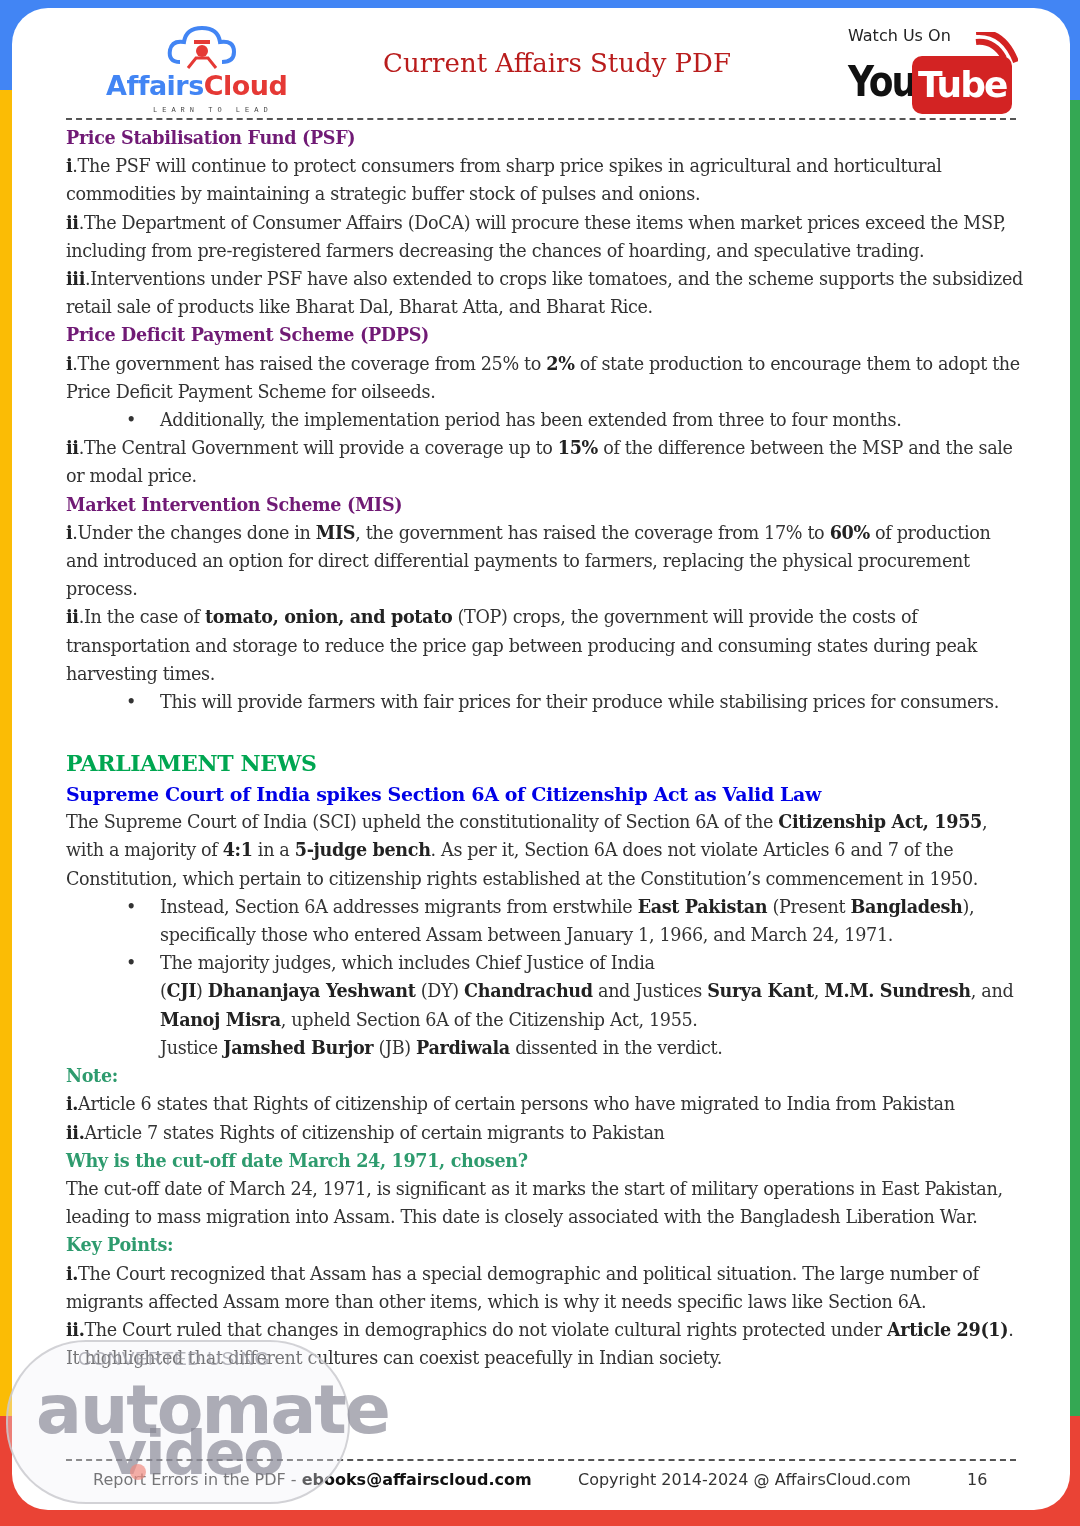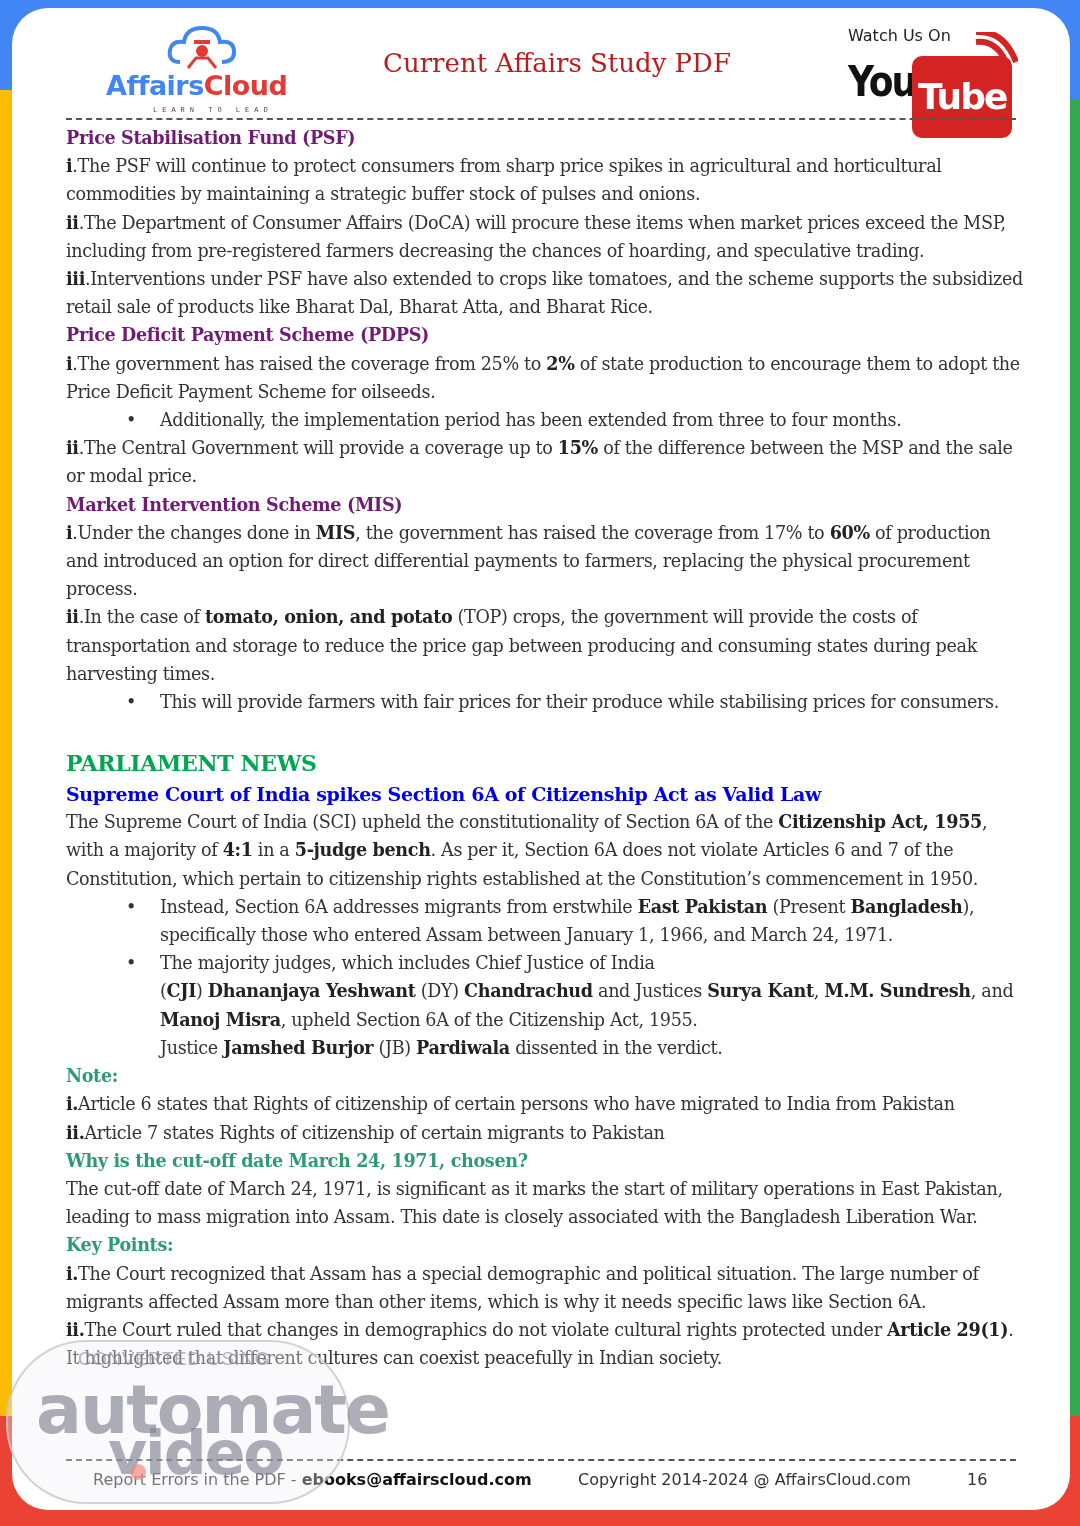--- a/index.html
+++ b/index.html
@@ -22,21 +22,21 @@
   .logo { position: absolute; left: 94px; top: 16px; width: 200px; height: 90px; }
   .logo-cloud { position: absolute; left: 60px; top: 0; }
   .logo-text { position: absolute; left: 0; top: 46px; font-family: "DejaVu Sans", sans-serif; font-weight: bold; font-size: 27px; letter-spacing: -0.5px; }
   .logo-text .a { color: #4285f4; }
   .logo-text .c { color: #e53935; }
   .logo-tag { position: absolute; left: 30px; top: 82px; font-family: Liberation Mono, monospace; font-size: 7px; letter-spacing: 5px; color: #444; margin-left: 17px; }
   .doc-title { position: absolute; left: 371px; top: 40px; font-family: "DejaVu Serif", serif; font-size: 26px; color: #b91c1c; }
   .yt { position: absolute; left: 806px; top: 18px; width: 170px; height: 86px; margin-left: 30px; }
   .yt-watch { position: absolute; left: 0; top: 0; font-family: "DejaVu Sans", sans-serif; font-size: 16px; color: #222; }
   .yt-you { position: absolute; left: 0; top: 30px; font-family: "DejaVu Sans", sans-serif; font-weight: bold; font-size: 36px; color: #111; letter-spacing: -2px; transform: scaleY(1.2); transform-origin: top left; }
-  .yt-tube { position: absolute; left: 64px; top: 30px; background: #d32323; color: #fff; border-radius: 10px; padding: 16px 6px; font-family: "DejaVu Sans", sans-serif; font-weight: bold; font-size: 36px; letter-spacing: -2px; height: 50px; line-height: 50px; }
+  .yt-tube { position: absolute; left: 64px; top: 30px; background: #d32323; color: #fff; border-radius: 10px; padding: 4px 6px; font-family: "DejaVu Sans", sans-serif; font-weight: bold; font-size: 36px; letter-spacing: -2px; height: 50px; line-height: 50px; }
   .yt-signal { position: absolute; left: 122px; top: 6px; }
   .dashes { position: absolute; left: 54px; width: 950px; height: 0; border-top: 2px dashed #555; }
   .dashes.top { top: 110px; }
   .dashes.bottom { top: 1451px; }
   
   .content {
     position: absolute; left: 54px; top: 116px; width: 960px;
     font-family: "DejaVu Serif", serif; font-size: 17.6px; line-height: 28.2px; color: #333;
     letter-spacing: -0.35px;
   }

